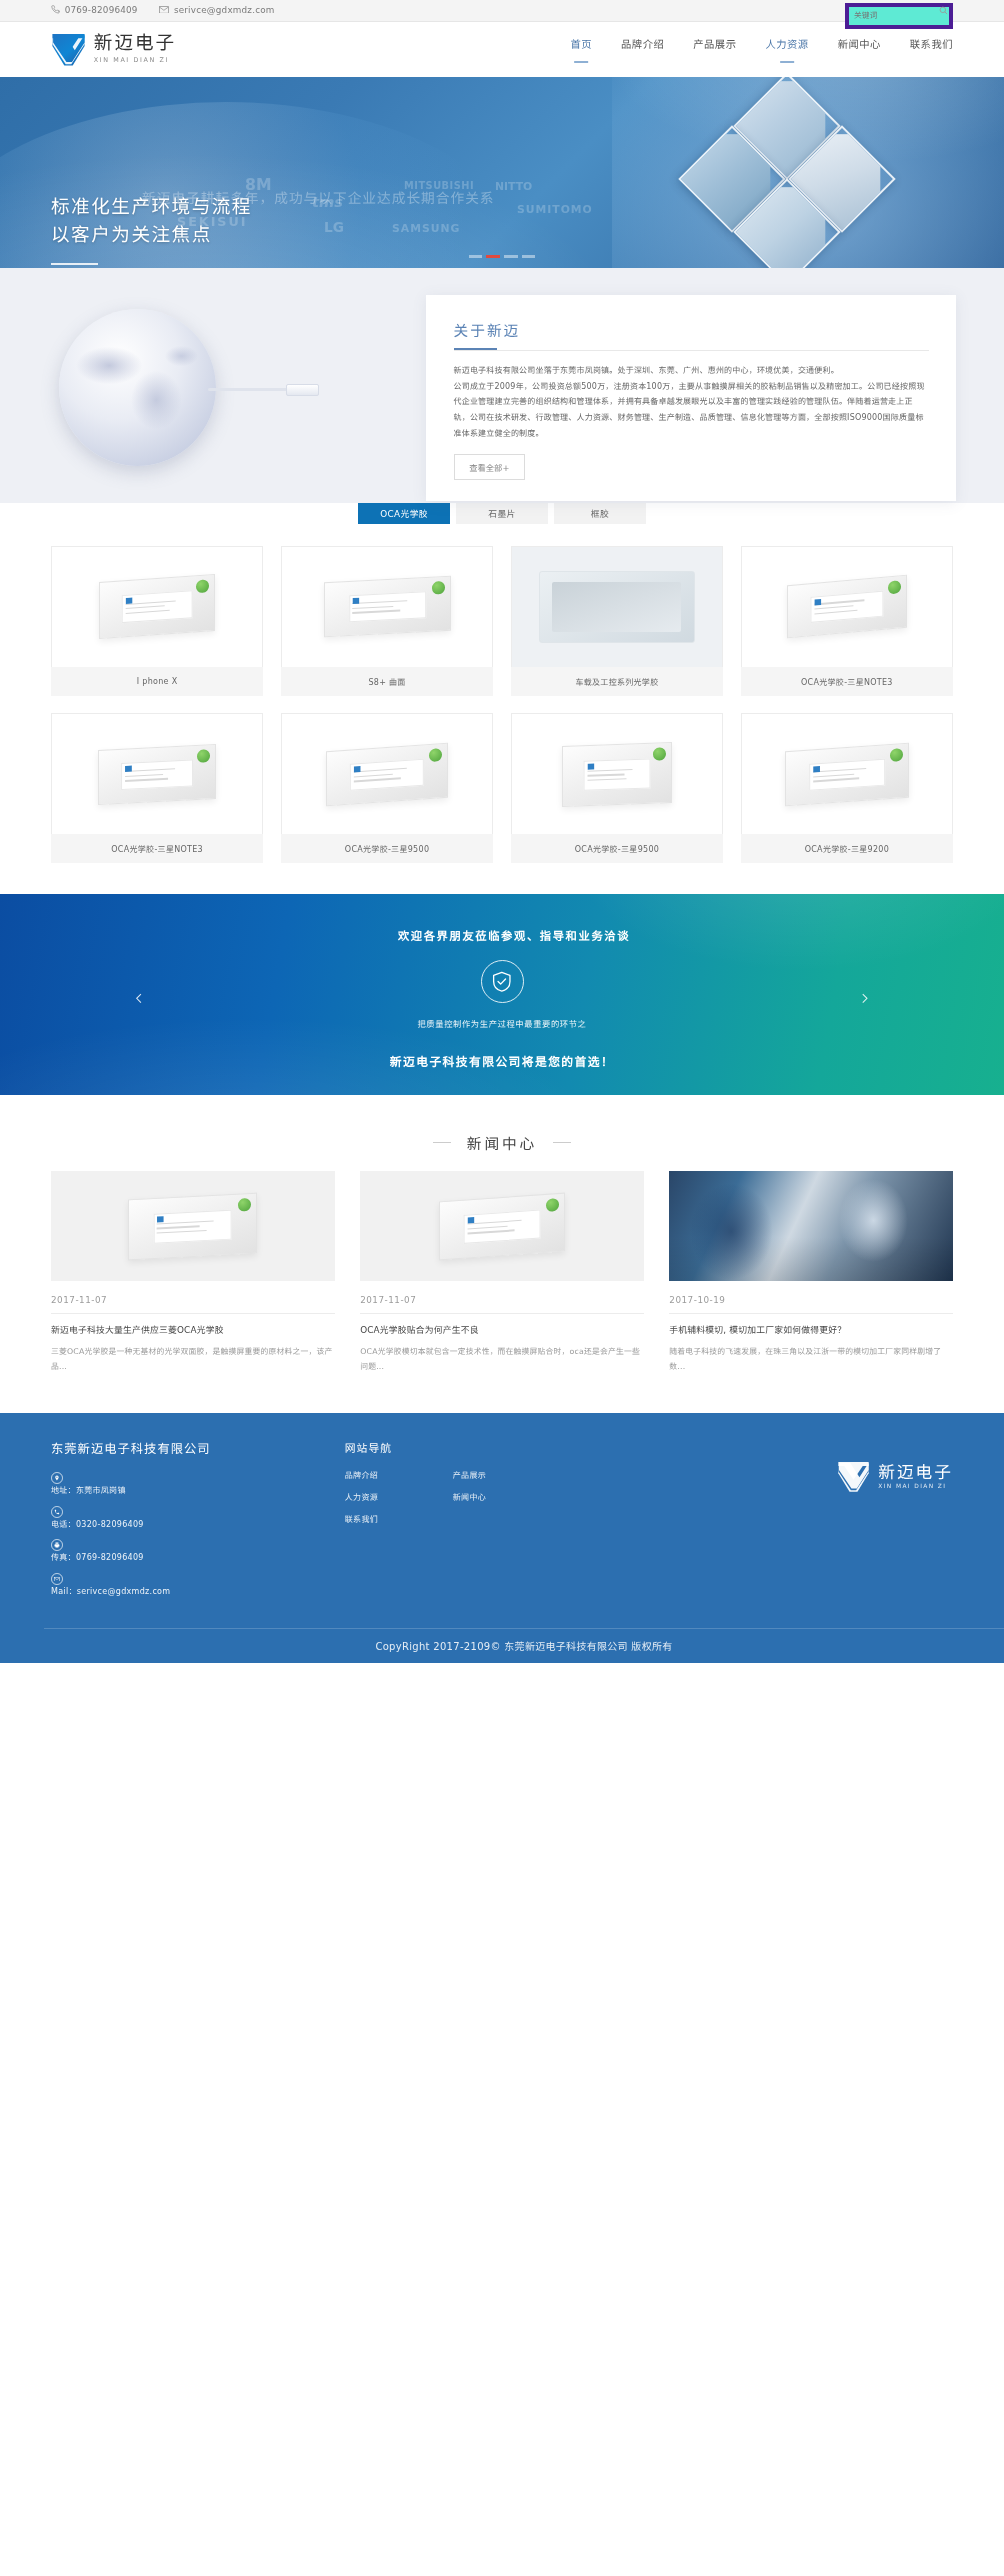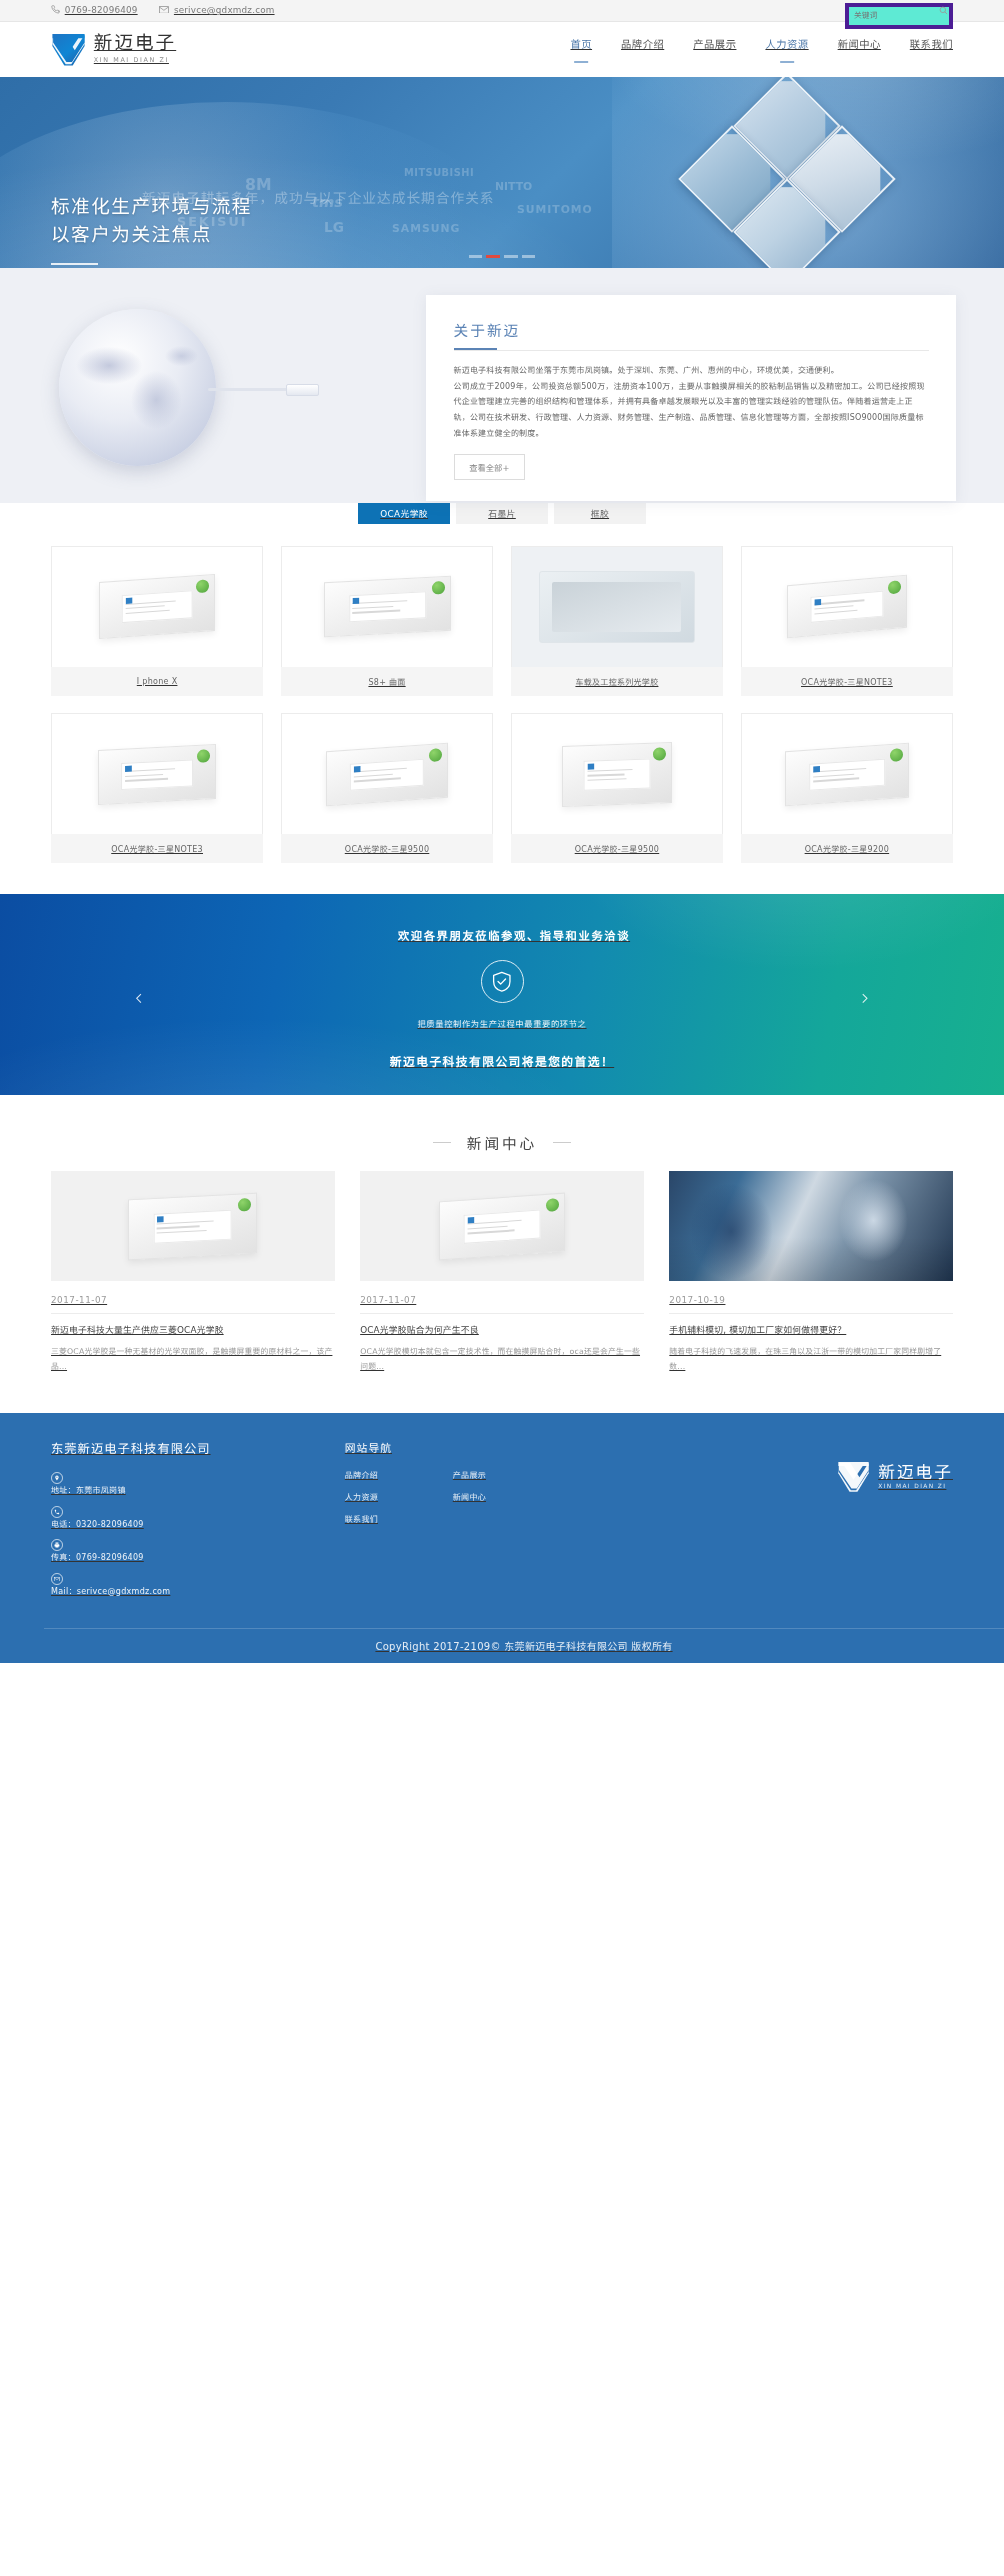--- a/index.html
+++ b/index.html
@@ -4,21 +4,21 @@
 <title>新迈电子</title>
 <style>
   * { box-sizing: border-box; margin: 0; padding: 0; }
   html, body {
     width: 1004px;
     font-family: "DejaVu Sans", "Liberation Sans", sans-serif;
     background: #ffffff;
     color: #333;
     -webkit-font-smoothing: antialiased;
   }
-  .page { width: 1004px; position: relative; overflow: hidden; text-decoration: underline; }
+  .page { width: 1004px; position: relative; overflow: hidden; }
 
   
   .topbar {
     height: 21.6px;
     background: #f4f4f4;
     border-bottom: 1px solid #e6e6e6;
     display: flex;
     align-items: center;
     position: relative;
   }
@@ -347,21 +347,21 @@
     <div class="banner-globe"></div>
     <div class="banner-globe2"></div>
     <div class="banner-arcs"></div>
 
     <div class="banner-logos">
       <span class="blogo" style="left:177px;top:137px;font-size:12.7px;letter-spacing:2px;">SEKISUI</span>
       <span class="blogo" style="left:324px;top:142px;font-size:13.7px;">LG</span>
       <span class="blogo" style="left:392px;top:145px;font-size:10.8px;letter-spacing:1px;">SAMSUNG</span>
       <span class="blogo" style="left:245px;top:98px;font-size:15.7px;">8M</span>
       <span class="blogo" style="left:312px;top:116px;font-size:14.7px;font-style:italic;">tms</span>
-      <span class="blogo" style="left:404px;top:90px;font-size:9.8px;letter-spacing:0.5px;">MITSUBISHI</span>
+      <span class="blogo" style="left:404px;top:103px;font-size:9.8px;letter-spacing:0.5px;">MITSUBISHI</span>
       <span class="blogo" style="left:517px;top:126px;font-size:10.8px;letter-spacing:1px;">SUMITOMO</span>
       <span class="blogo" style="left:495px;top:103px;font-size:10.8px;">NITTO</span>
     </div>
 
     <div class="banner-watermark">新迈电子耕耘多年，成功与以下企业达成长期合作关系</div>
 
     <div class="banner-photos">
       <div class="diamond" style="left:59px;top:-2px;">
         <div style="background:linear-gradient(140deg,#dfe9f2,#b9cfe2 45%,#8fb2cd);"></div>
       </div>

